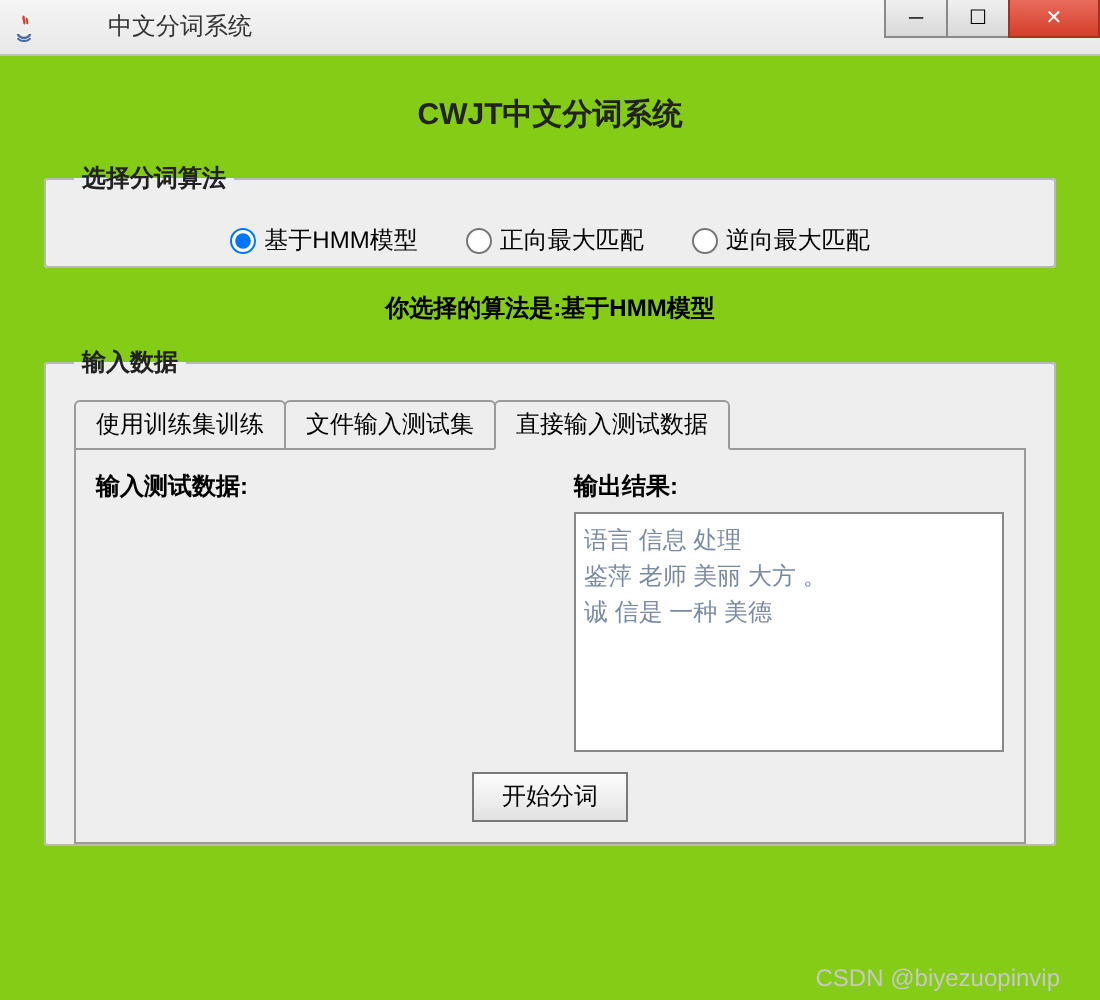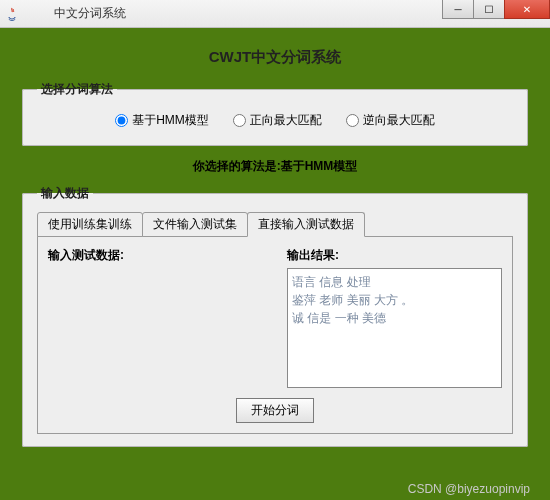--- a/index.html
+++ b/index.html
@@ -40,36 +40,36 @@
       margin-left: -1px;
       cursor: pointer;
     }
     .win-btn.close {
       background: linear-gradient(#e86b5c,#d43f2a);
       color: #fff;
       width: 46px;
       border-color: #a83020;
     }
     .content {
-      background: #4d7c0f;
+      background: #84cc16;
       padding: 12px;
       height: calc(100% - 28px);
     }
     h2.page-title {
       text-align: center;
       font-size: 15px;
       font-weight: bold;
       margin: 8px 0 14px;
       color: #222;
     }
     fieldset {
       border: 1px solid #b8b8b8;
       border-radius: 2px;
       margin: 0 10px 12px;
-      padding: 10px 14px 12px;
+      padding: 10px 14px 0;
       background: #eeeeee;
     }
     legend {
       padding: 0 4px;
       font-size: 12px;
       font-weight: bold;
       color: #222;
     }
     .radios {
       display: flex;

